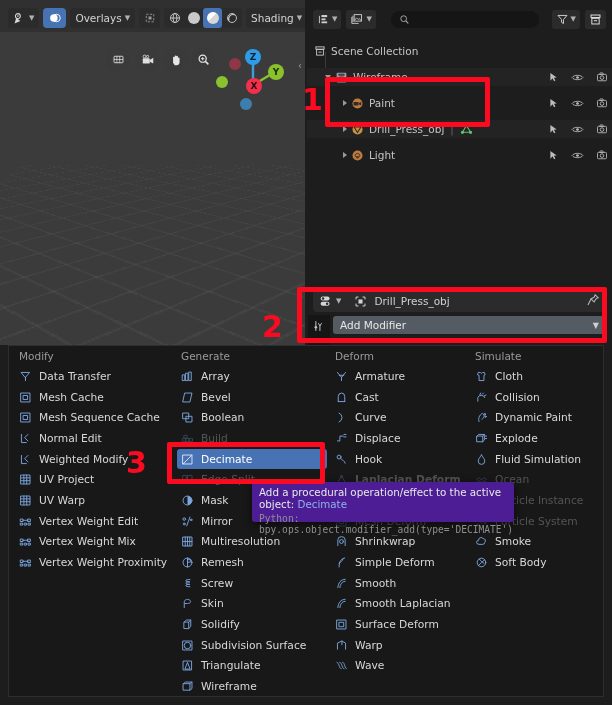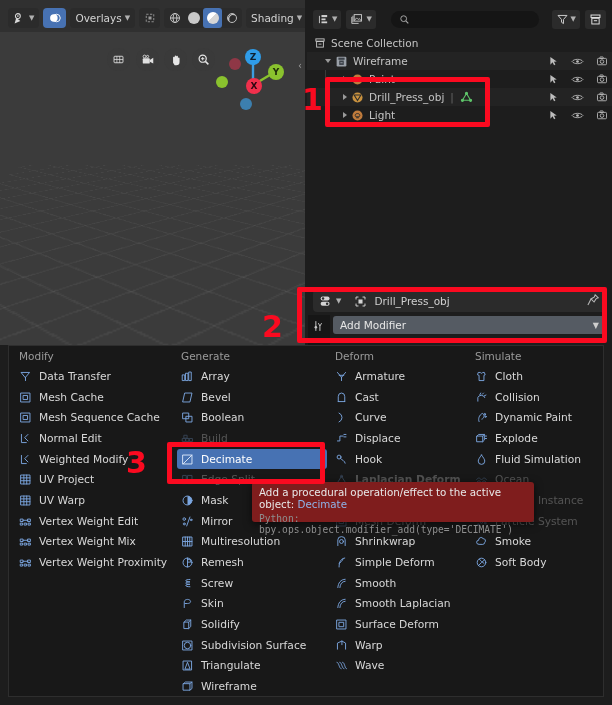--- a/index.html
+++ b/index.html
@@ -29,21 +29,21 @@
   .gz-ball{position:absolute;border-radius:50%;display:flex;align-items:center;justify-content:center;font-size:9px;font-weight:bold;color:#111;}
   #vp-sidearrow{position:absolute;right:3px;top:28px;color:#9a9a9a;font-size:10px;}
 
   
   #outliner{position:absolute;left:307px;top:0;width:305px;height:283px;background:#1d1d1d;}
   #ol-header{position:absolute;left:0;top:8px;width:305px;height:22px;display:flex;align-items:center;gap:5px;padding:0 6px;box-sizing:border-box;}
   .ol-btn{height:19px;display:flex;align-items:center;gap:2px;background:#2b2b2b;border-radius:3px;padding:0 4px;}
   #ol-search{flex:0 0 140px;height:17px;background:#151515;border-radius:9px;display:flex;align-items:center;padding-left:8px;gap:4px;margin-left:10px;}
   #ol-search .ph{color:#707070;font-size:10px;}
   #ol-body{position:absolute;left:0;top:34px;width:305px;height:249px;}
-  .ol-row{position:relative;height:18px;display:flex;align-items:center;font-size:10.5px;color:#c4c4c4;}
+  .ol-row{position:relative;height:18px;display:flex;align-items:center;font-size:10.5px;color:#c4c4c4;margin-top:8px;}
   .ol-row.alt{background:#232323;}
   .ol-row .lbl{white-space:nowrap;}
   .ol-icons{position:absolute;right:4px;top:0;height:18px;display:flex;align-items:center;gap:12px;}
   .ol-icons svg{display:block;}
   .disc{display:inline-block;width:0;height:0;border-left:4px solid #9a9a9a;border-top:3.5px solid transparent;border-bottom:3.5px solid transparent;margin-right:4px;}
   .disc.open{border-left:3.5px solid transparent;border-right:3.5px solid transparent;border-top:4px solid #9a9a9a;border-bottom:0;}
   .ol-vline{position:absolute;left:18px;top:0;bottom:0;width:1px;background:#3a3a3a;}
 
   
   #props{position:absolute;left:307px;top:285px;width:305px;height:60px;background:#1d1d1d;}
@@ -60,21 +60,21 @@
   .mhead{height:20px;display:flex;align-items:center;color:#9a9a9a;font-size:10.5px;padding-left:4px;}
   .mitem{height:20.7px;display:flex;align-items:center;gap:7px;padding-left:4px;color:#d8d8d8;font-size:10.7px;white-space:nowrap;border-radius:3px;}
   .mitem.sel{background:#4772b3;color:#fff;}
   .mico{width:13px;height:13px;flex:0 0 13px;display:flex;align-items:center;justify-content:center;}
   .mico svg{display:block;}
 
   
   #menu-topband{position:absolute;left:316px;top:345px;width:288px;height:20px;background:#232323;}
 
   
-  #tooltip{position:absolute;left:252px;top:482px;width:282px;height:40px;background:#7f1d1d;border-radius:3px;box-shadow:0 2px 8px rgba(0,0,0,.6);padding:4px 7px;box-sizing:border-box;}
+  #tooltip{position:absolute;left:252px;top:482px;width:262px;height:40px;background:#4c1d95;border-radius:3px;box-shadow:0 2px 8px rgba(0,0,0,.6);padding:4px 7px;box-sizing:border-box;}
   #tt1{font-size:10.3px;color:#e8e8e8;}
   #tt1 .dec{color:#8fb3e8;}
   #tt2{font-size:9.6px;color:#8e8e8e;font-family:"DejaVu Sans Mono",monospace;margin-top:3px;}
 
   
   .redbox{position:absolute;border:5px solid #fb0a20;box-sizing:border-box;border-radius:2px;}
   .rednum{position:absolute;color:#fb0a20;font-size:30px;font-weight:bold;font-family:"DejaVu Sans",sans-serif;line-height:1;}
 </style>
 </head>
 <body>

